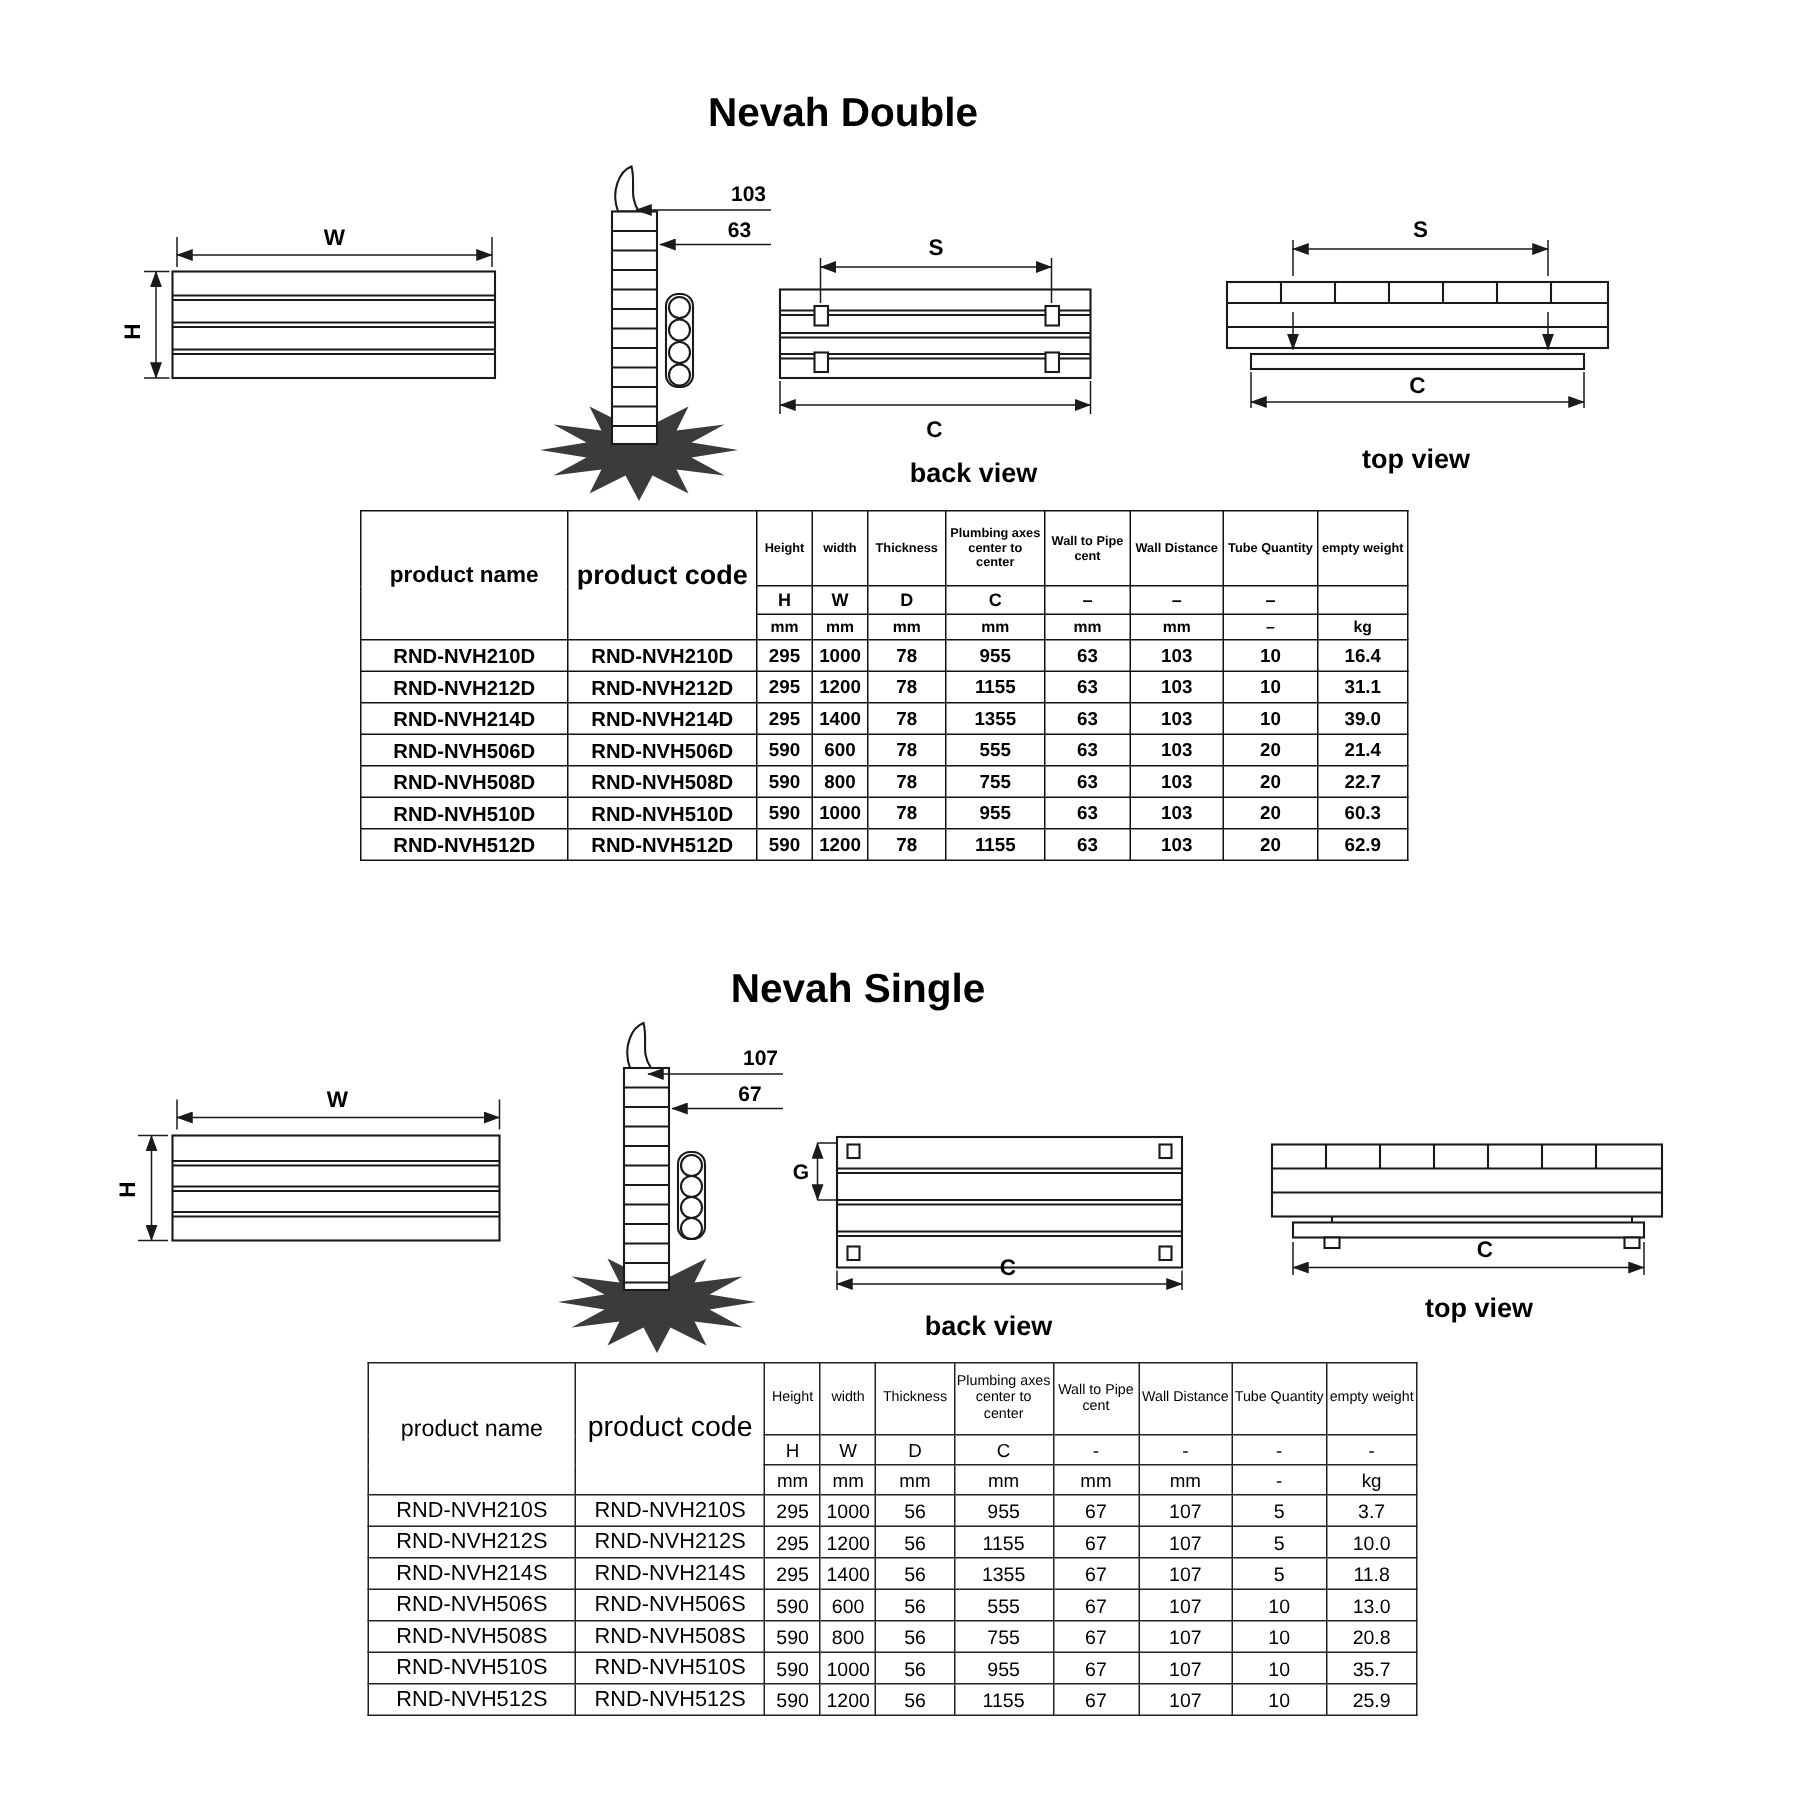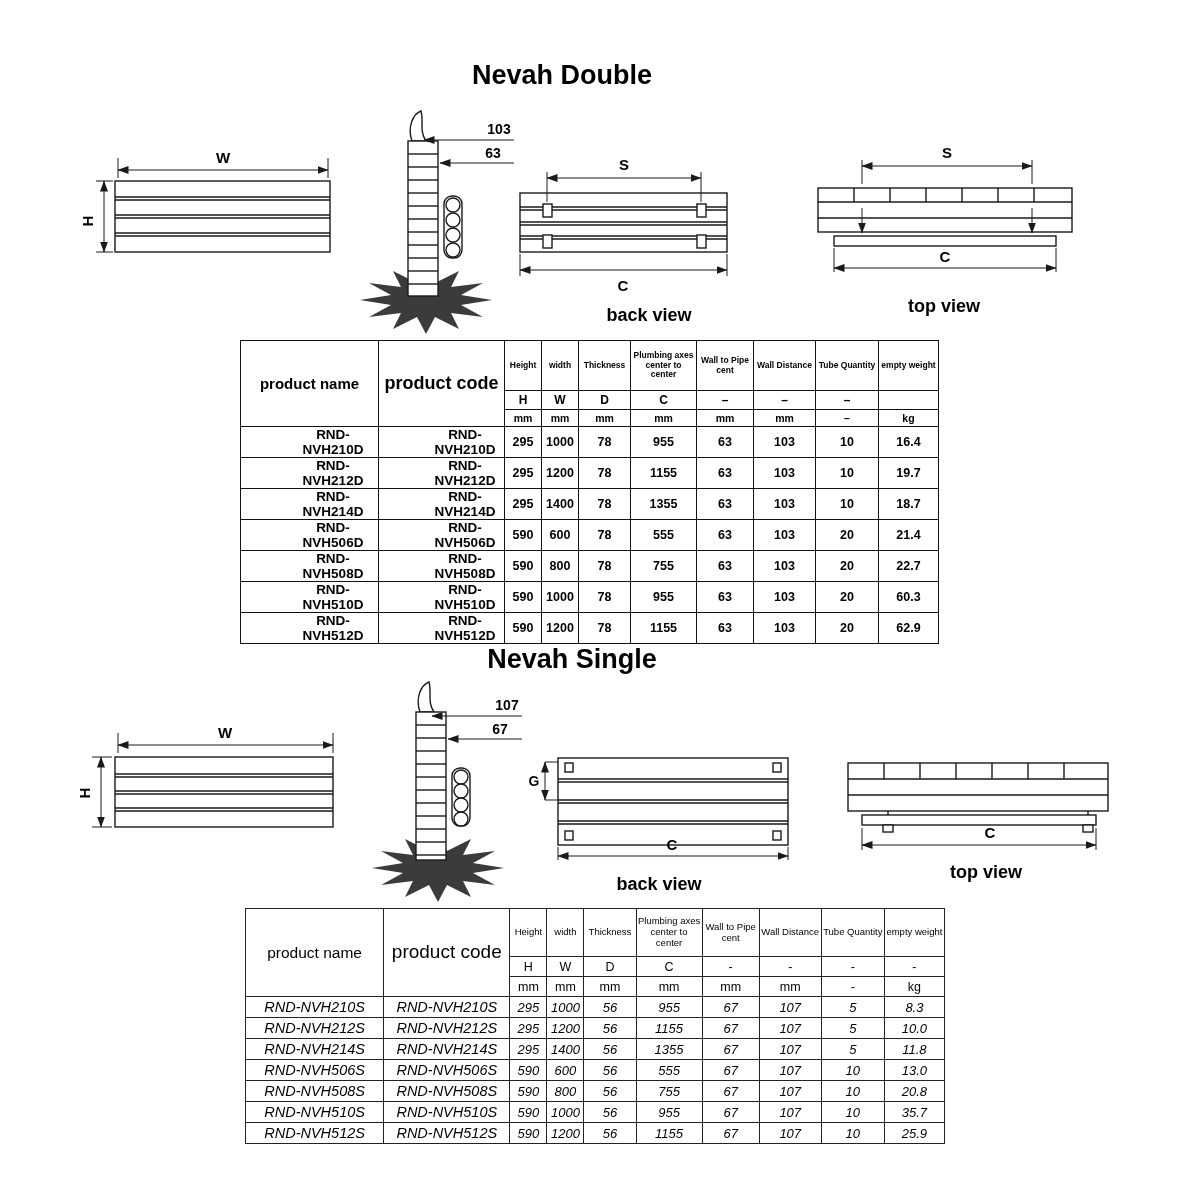--- a/index.html
+++ b/index.html
@@ -27,31 +27,31 @@
   #double-table { left:240px; top:340px; width:698px; font-weight:bold; }
   #double-table th, #double-table td { border:1.6px solid #111; }
   #double-table .r1 { height:50px; }
   #double-table .ct { font-size:8.5px; line-height:1.15; }
   #double-table .pn { font-size:15px; }
   #double-table .pc { font-size:18px; line-height:1.1; }
   #double-table .r2 { height:19px; font-size:12px; }
   #double-table .r3 { height:17px; font-size:10.5px; }
   #double-table tbody tr { height:21px; }
   #double-table td { font-size:12.5px; }
-  #double-table td:first-child, #double-table td:nth-child(2) { font-size:13.5px;padding-left:48px; }
+  #double-table td:first-child, #double-table td:nth-child(2) { font-size:13.5px; }
 
   #single-table { left:245px; top:908px; width:700px; font-weight:400; }
   #single-table th, #single-table td { border:1px solid #222; font-weight:400; }
   #single-table .r1 { height:48px; }
   #single-table .ct { font-size:9.5px; line-height:1.15; }
   #single-table .pn { font-size:15.5px; }
   #single-table .pc { font-size:19px; line-height:1.1; }
   #single-table .r2 { height:20px; font-size:12.5px; }
   #single-table .r3 { height:20px; font-size:12.5px; }
-  #single-table tbody tr { height:21px;font-style:italic; }
+  #single-table tbody tr { height:21px; }
   #single-table td { font-size:13px; }
   #single-table td:first-child, #single-table td:nth-child(2) { font-size:14.5px; }
 </style>
 </head>
 <body>
 
 <div class="page">
 
   <div class="title" id="single-title">Nevah Single</div>
   <div class="title" id="double-title">Nevah Double</div>
@@ -310,33 +310,33 @@
         <tr>
           <td>RND-NVH212D</td>
           <td>RND-NVH212D</td>
           <td>295</td>
           <td>1200</td>
           <td>78</td>
           <td>1155</td>
           <td>63</td>
           <td>103</td>
           <td>10</td>
-          <td>19.7</td>
+          <td>31.1</td>
         </tr>
         <tr>
           <td>RND-NVH214D</td>
           <td>RND-NVH214D</td>
           <td>295</td>
           <td>1400</td>
           <td>78</td>
           <td>1355</td>
           <td>63</td>
           <td>103</td>
           <td>10</td>
-          <td>18.7</td>
+          <td>39.0</td>
         </tr>
         <tr>
           <td>RND-NVH506D</td>
           <td>RND-NVH506D</td>
           <td>590</td>
           <td>600</td>
           <td>78</td>
           <td>555</td>
           <td>63</td>
           <td>103</td>
@@ -433,21 +433,21 @@
         <tr>
           <td>RND-NVH210S</td>
           <td>RND-NVH210S</td>
           <td>295</td>
           <td>1000</td>
           <td>56</td>
           <td>955</td>
           <td>67</td>
           <td>107</td>
           <td>5</td>
-          <td>8.3</td>
+          <td>3.7</td>
         </tr>
         <tr>
           <td>RND-NVH212S</td>
           <td>RND-NVH212S</td>
           <td>295</td>
           <td>1200</td>
           <td>56</td>
           <td>1155</td>
           <td>67</td>
           <td>107</td>

